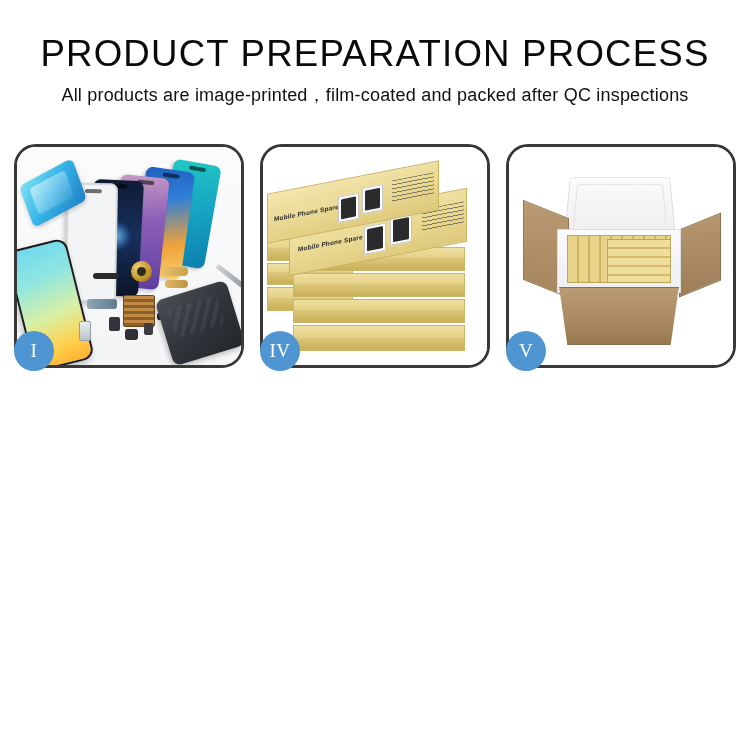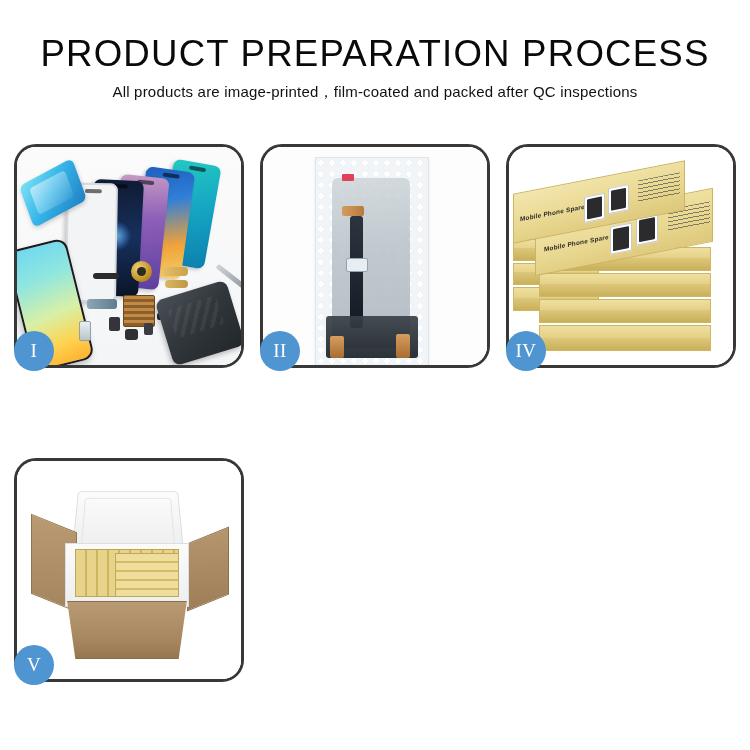--- a/index.html
+++ b/index.html
@@ -25,21 +25,21 @@
     font-size: 37px;
     font-weight: 400;
     letter-spacing: 1.2px;
     color: #0a0a0a;
     line-height: 1.08;
     transform: scaleX(0.99);
     white-space: nowrap;
   }
   .page-subtitle {
     font-family: "Liberation Sans", sans-serif;
-    font-size: 15px;
+    font-size: 18px;
     font-weight: 400;
     color: #111111;
     letter-spacing: 0.2px;
     margin-top: 9px;
     white-space: nowrap;
   }
 
   
   .grid {
     position: absolute;
@@ -391,37 +391,20 @@
         <div class="comp c-screw1"></div>
         <div class="comp c-screw2"></div>
         <div class="comp c-screw3"></div>
         <div class="c-backplate"></div>
         <div class="c-tweezer"></div>
       </div>
     </div>
     <div class="badge">I</div>
   </div>
 
-  <div class="panel">
-    <div class="panel-inner">
-      <div class="scene-bubble">
-        <div class="bubble-bag">
-          <div class="lcd-panel"></div>
-          <div class="lcd-red"></div>
-          <div class="lcd-tape-a"></div>
-          <div class="lcd-flex"></div>
-          <div class="lcd-conn"></div>
-          <div class="lcd-bottom"></div>
-          <div class="lcd-tape-b"></div>
-          <div class="lcd-tape-c"></div>
-        </div>
-      </div>
-    </div>
-    <div class="badge">II</div>
-  </div>
 
 
   <div class="panel">
     <div class="panel-inner">
       <div class="scene-stack">
 
         <div class="stack-box" style="left:4px;  top:68px;  width:84px; height:20px;">
             <span class="stack-side"></span>
           </div>
         <div class="stack-box" style="left:4px;  top:92px;  width:84px; height:20px;">

